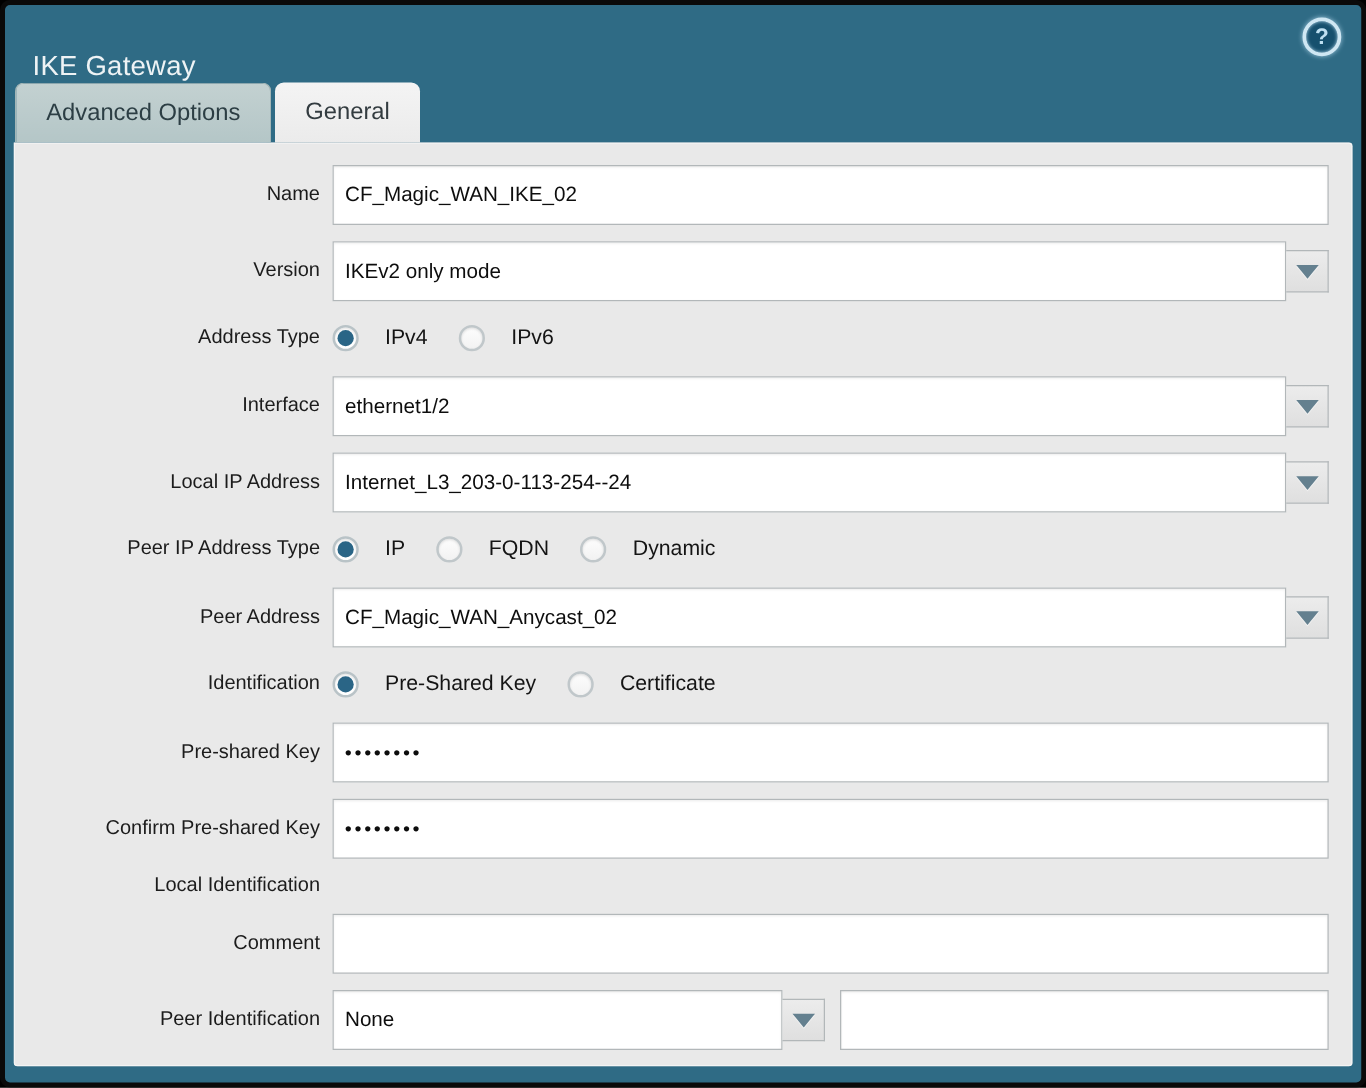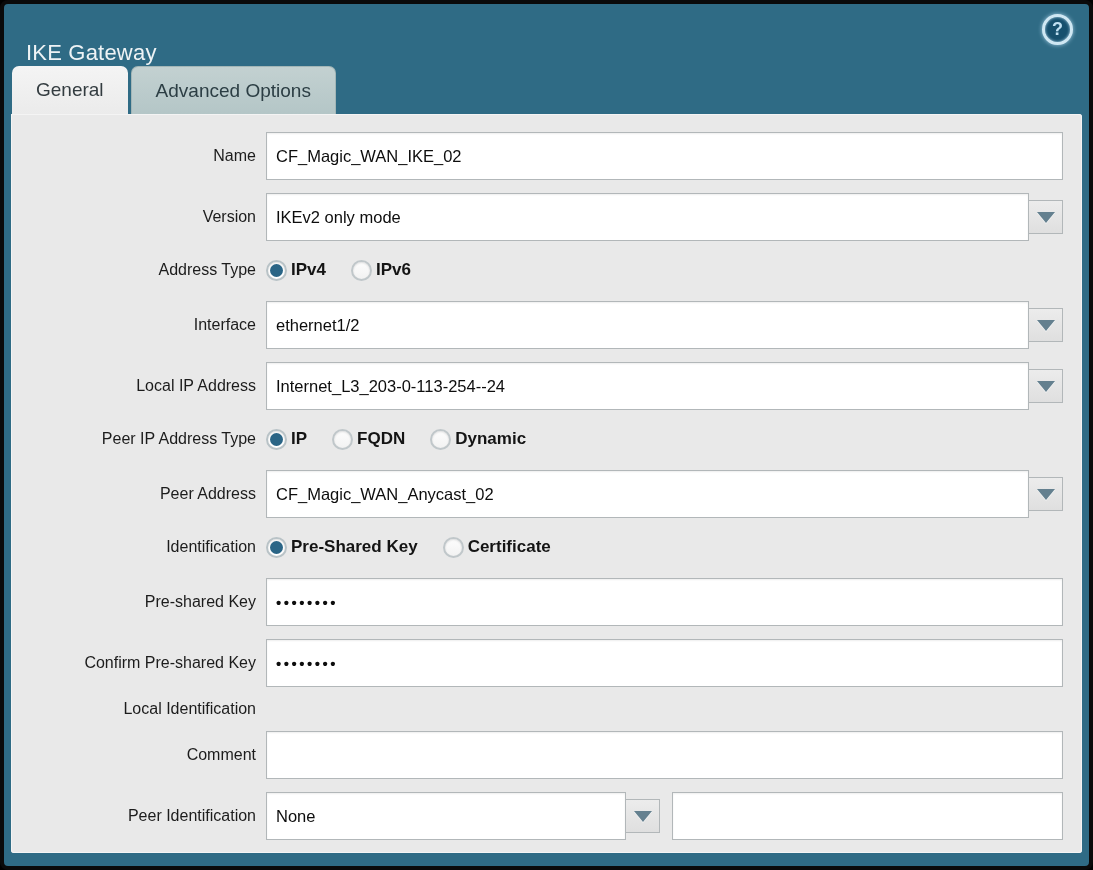--- a/index.html
+++ b/index.html
@@ -113,21 +113,21 @@
     border-right: 9px solid transparent;
     border-top: 11px solid #64808f;
     filter: drop-shadow(0 1px 0 #f5f5f5);
   }
 
   .dd-input { flex: 0 0 360px; }
   .id-input { margin-left: 12px; }
 
   
   .radios { gap: 25px; }
-  .radio-item { display: inline-flex; align-items: center; gap: 4px; cursor: pointer; font-weight: bold; }
+  .radio-item { display: inline-flex; align-items: center; gap: 21px; cursor: pointer; }
   .radio {
     width: 21px; height: 21px; border-radius: 50%;
     background: linear-gradient(#fdfdfd, #f2f2f2);
     border: 2px solid #c0c7ca;
     box-shadow: inset 0 1px 2px rgba(0,0,0,.12);
     position: relative; display: inline-block;
   }
   .radio.selected { border-color: #b9c3c7; background: #fff; }
   .radio.selected::after {
     content: "";
@@ -161,22 +161,22 @@
 <body>
 
 <div class="frame">
 
   <div class="titlebar">
     <span class="title">IKE Gateway</span>
     <span class="help">?</span>
   </div>
 
   <div class="tabs">
+    <div class="tab inactive">Advanced Options</div>
     <div class="tab active">General</div>
-    <div class="tab inactive">Advanced Options</div>
   </div>
 
   <div class="panel">
 
     <div class="row">
       <label class="lbl">Name</label>
       <div class="ctrl">
         <input class="txt" type="text" value="CF_Magic_WAN_IKE_02" style="">
       </div>
     </div>

